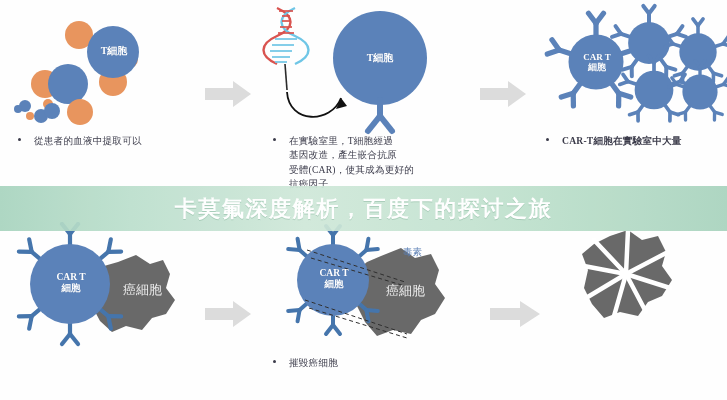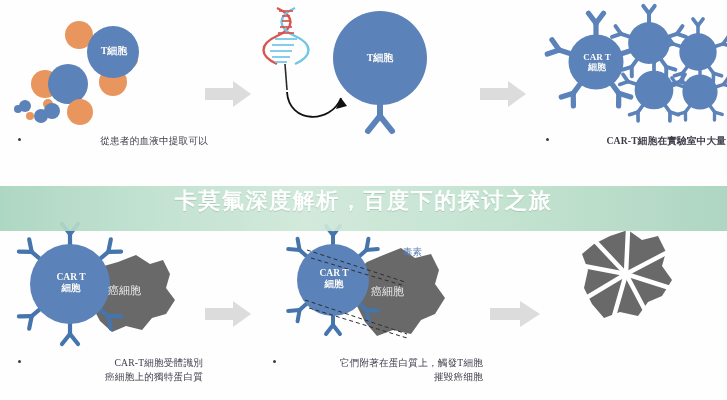--- a/index.html
+++ b/index.html
@@ -17,47 +17,47 @@
   .caption{
     position:absolute;
     font-family:"Liberation Serif","DejaVu Serif",serif;
     font-size:9.6px; line-height:14.4px; color:#3b3b4a;
     letter-spacing:.2px;
   }
   .caption .bullet{
     position:absolute; left:0; top:3.5px; width:3px; height:3px;
     background:#3b3b4a; border-radius:50%;
   }
-  .caption .ctext{ display:block; padding-left:16px;text-align:right; }
+  .caption .ctext{ display:block; padding-left:16px; }
 
   
   .arrow{ position:absolute; }
 
   .cellLabel{
     position:absolute; color:#ffffff; text-align:center;
     font-family:"Liberation Serif","DejaVu Serif",serif;
     font-weight:bold; pointer-events:none; line-height:1.12;
     text-shadow:0 0 1px rgba(0,0,0,.12);
   }
   .blob-label{
-    position:absolute; color:#ededed; text-align:left;
-    font-family:Liberation Serif, serif;
-    font-size:11px; line-height:1.15;
+    position:absolute; color:#ededed; text-align:right;
+    font-family:Liberation Mono, monospace;
+    font-size:13px; line-height:1.15;
   }
   .toxin-label{
     position:absolute; color:#5b7fb4; font-size:9.5px;
     font-family:"Liberation Serif","DejaVu Serif",serif;
   }
 
   
   #banner{
     position:absolute; left:0; top:186px; width:727px; height:45px;
     background:linear-gradient(90deg,#a9d5bf 0%, #bcdfcd 18%, #cfe8d9 42%, #c3e3d0 65%, #a9d4be 100%);
     opacity:.93;
-    display:flex; justify-content:center;
+    display:flex; align-items:center; justify-content:center;
     z-index:50;
   }
   #banner .btitle{
     color:#ffffff; font-size:22px; font-weight:bold; letter-spacing:1.6px;
     font-family:"DejaVu Sans","Liberation Sans",sans-serif;
     white-space:nowrap;
     text-shadow:0 1px 0 rgba(120,170,145,.45);
   }
 </style>
 </head>
@@ -120,20 +120,27 @@
       <circle cx="125" cy="58" r="47" fill="#5B82B9"></circle>
 
       <g stroke="#5B82B9" stroke-width="6" fill="none" stroke-linecap="round">
         <line x1="125" y1="100" x2="125" y2="116"></line>
         <line x1="125" y1="116" x2="113" y2="131"></line>
         <line x1="125" y1="116" x2="137" y2="131"></line>
       </g>
     </svg>
     <div class="cellLabel" style="left:100px;top:52px;width:50px;font-size:10px;">T細胞</div>
 
+    <div class="caption" style="left:18px;top:134px;width:200px;">
+      <span class="bullet"></span>
+      <span class="ctext">在實驗室里，T細胞經過</span>
+      <span class="ctext">基因改造，產生嵌合抗原</span>
+      <span class="ctext">受體(CAR)，使其成為更好的</span>
+      <span class="ctext">抗癌因子</span>
+    </div>
   </div>
 
   <svg class="arrow" style="left:480px;top:80px;" width="48" height="28" viewBox="0 0 48 28">
     <polygon points="0,8 28,8 28,1 46,14 28,27 28,20 0,20" fill="#DCDCDC"></polygon>
   </svg>
 
   <div class="panel" style="left:528px;top:0;width:199px;height:186px;">
     <svg class="art" width="199" height="140" viewBox="0 0 199 140">
       <defs>
         <g id="carTcell">
@@ -223,25 +230,20 @@
           </g>
       </g>
       <circle cx="70" cy="62" r="40" fill="#5B82B9"></circle>
     </svg>
     <div class="cellLabel" style="left:44px;top:50px;width:54px;font-size:9.5px;">
       <span>CAR T</span><br>
       <span>細胞</span>
     </div>
     <div class="blob-label" style="left:108px;top:62px;width:54px;">癌細胞</div>
 
-    <div class="caption" style="left:18px;top:134px;width:185px;">
-      <span class="bullet"></span>
-      <span class="ctext">CAR-T細胞受體識別</span>
-      <span class="ctext">癌細胞上的獨特蛋白質</span>
-    </div>
   </div>
 
   <svg class="arrow" style="left:205px;top:300px;" width="48" height="28" viewBox="0 0 48 28">
     <polygon points="0,8 28,8 28,1 46,14 28,27 28,20 0,20" fill="#DCDCDC"></polygon>
   </svg>
 
   <div class="panel" style="left:255px;top:222px;width:225px;height:178px;">
     <svg class="art" width="225" height="140" viewBox="0 0 225 140">
 
       <path d="M126,34 L146,26 L160,36 L176,32 L184,48 L180,62 L190,76 L180,92 L166,98 L156,112
@@ -290,21 +292,20 @@
     </svg>
     <div class="cellLabel" style="left:52px;top:46px;width:54px;font-size:9.5px;">
       <span>CAR T</span><br>
       <span>細胞</span>
     </div>
     <div class="toxin-label" style="left:148px;top:24px;">毒素</div>
     <div class="blob-label" style="left:116px;top:63px;width:54px;">癌細胞</div>
 
     <div class="caption" style="left:18px;top:134px;width:210px;">
       <span class="bullet"></span>
-      <span class="ctext">它們附著在蛋白質上，觸發T細胞</span>
       <span class="ctext">摧毀癌细胞</span>
     </div>
   </div>
 
   <svg class="arrow" style="left:490px;top:300px;" width="52" height="28" viewBox="0 0 52 28">
     <polygon points="0,8 30,8 30,1 50,14 30,27 30,20 0,20" fill="#DCDCDC"></polygon>
   </svg>
 
   <div class="panel" style="left:528px;top:222px;width:199px;height:178px;">
     <svg class="art" width="199" height="140" viewBox="0 0 199 140">

